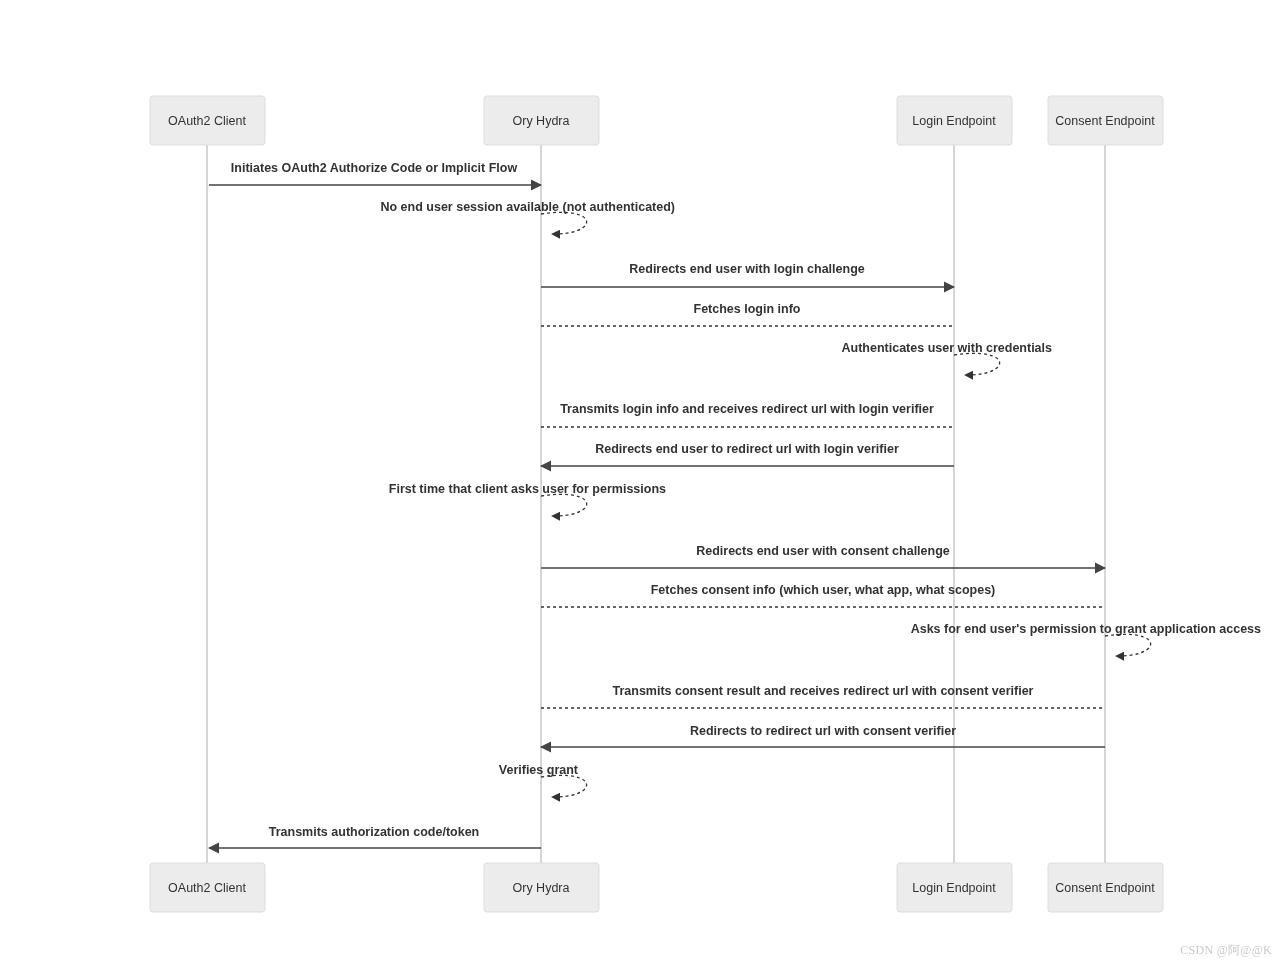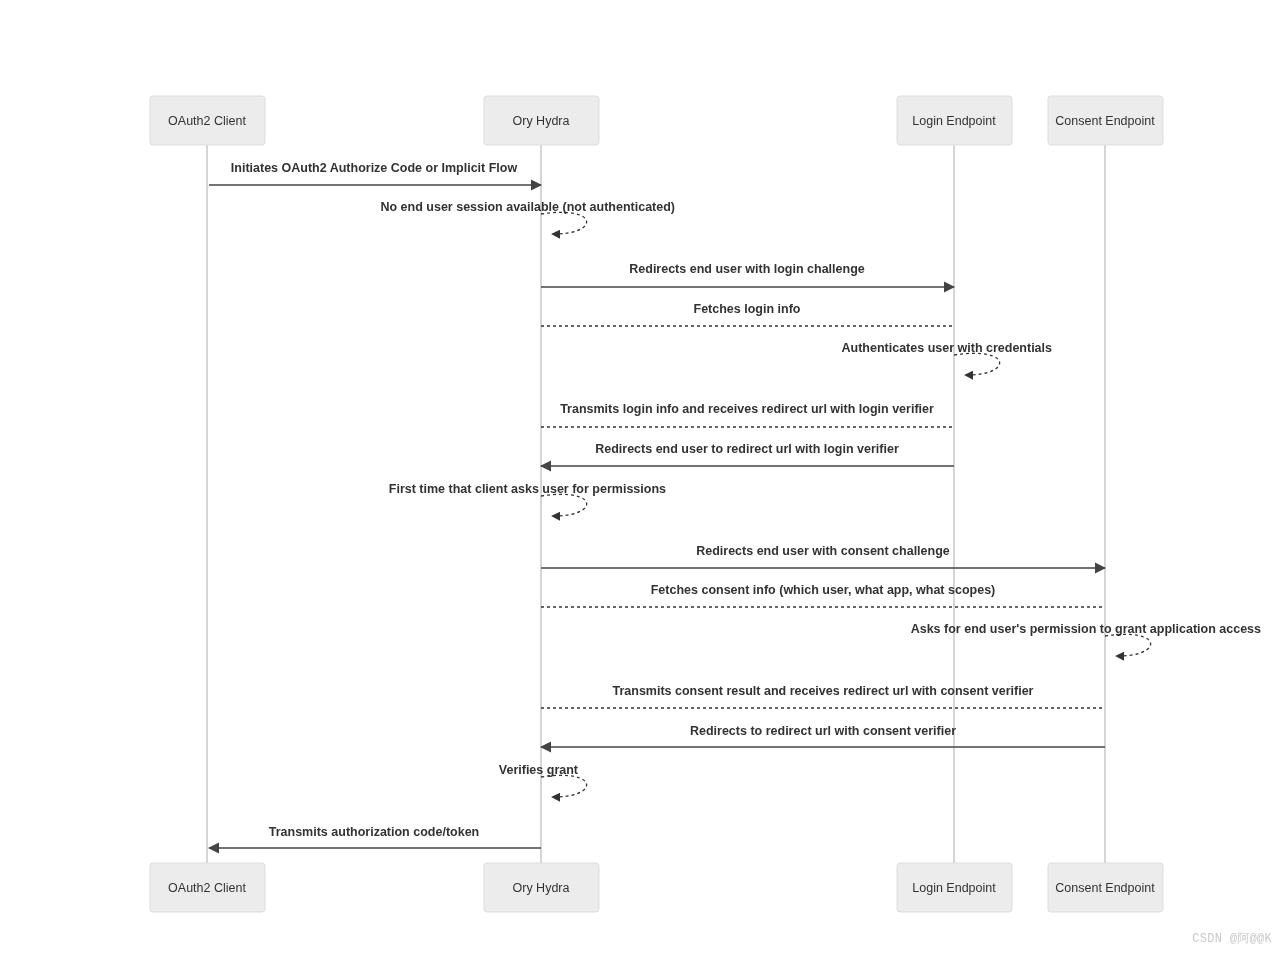--- a/index.html
+++ b/index.html
@@ -60,22 +60,22 @@
     font-family: "Liberation Sans", sans-serif;
     font-size: 12.5px;
     font-weight: bold;
     fill: #333333;
   }
   .msg-label.anchor-middle { text-anchor: middle; }
   .msg-label.anchor-end { text-anchor: end; }
   .watermark {
     position: absolute;
     right: 8px;
-    bottom: 22px;
-    font-family: Liberation Mono, monospace;
+    bottom: 10px;
+    font-family: Liberation Serif, serif;
     font-size: 12px;
     color: #c9c9c9;
     letter-spacing: 0.3px;
     user-select: none;
   }
 </style>
 </head>
 <body>
 
 <div id="diagram-root">

